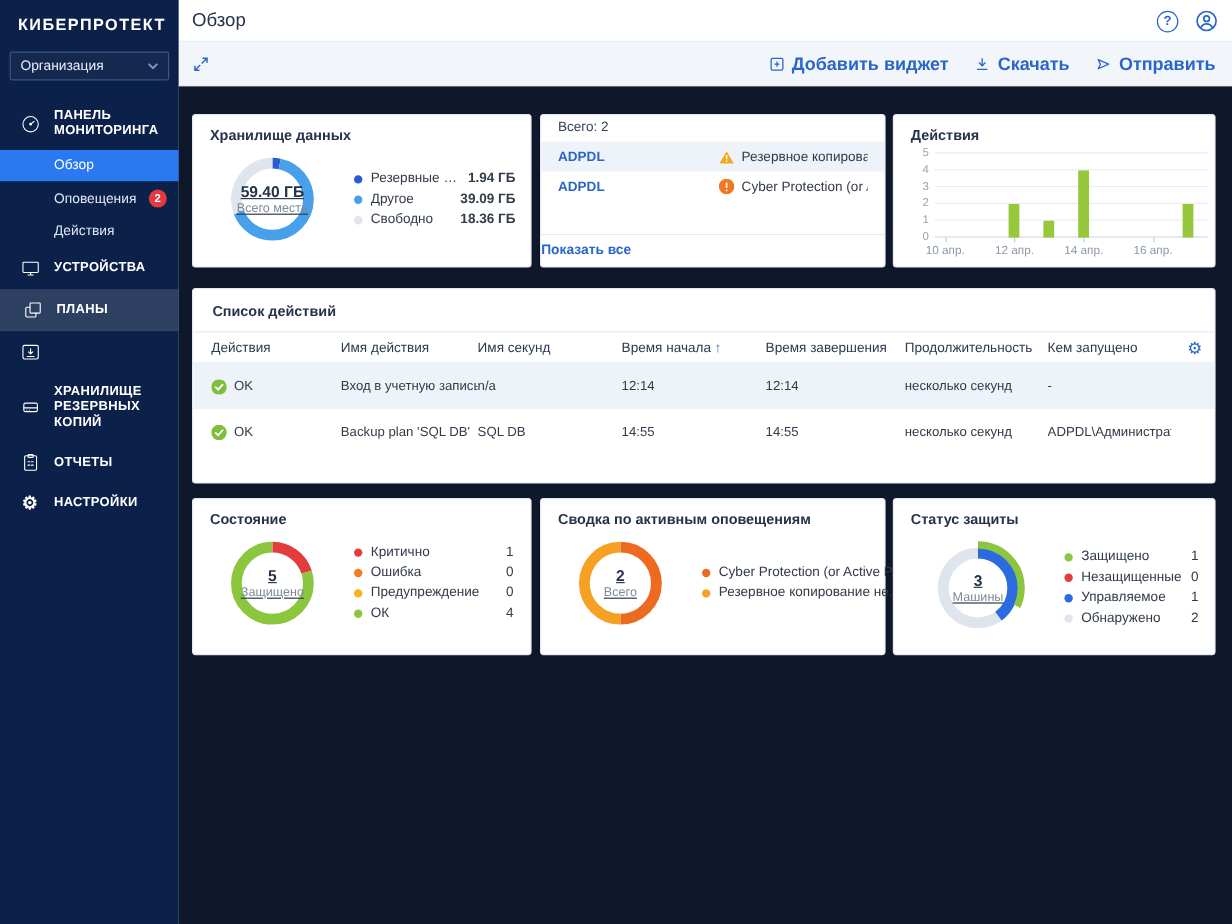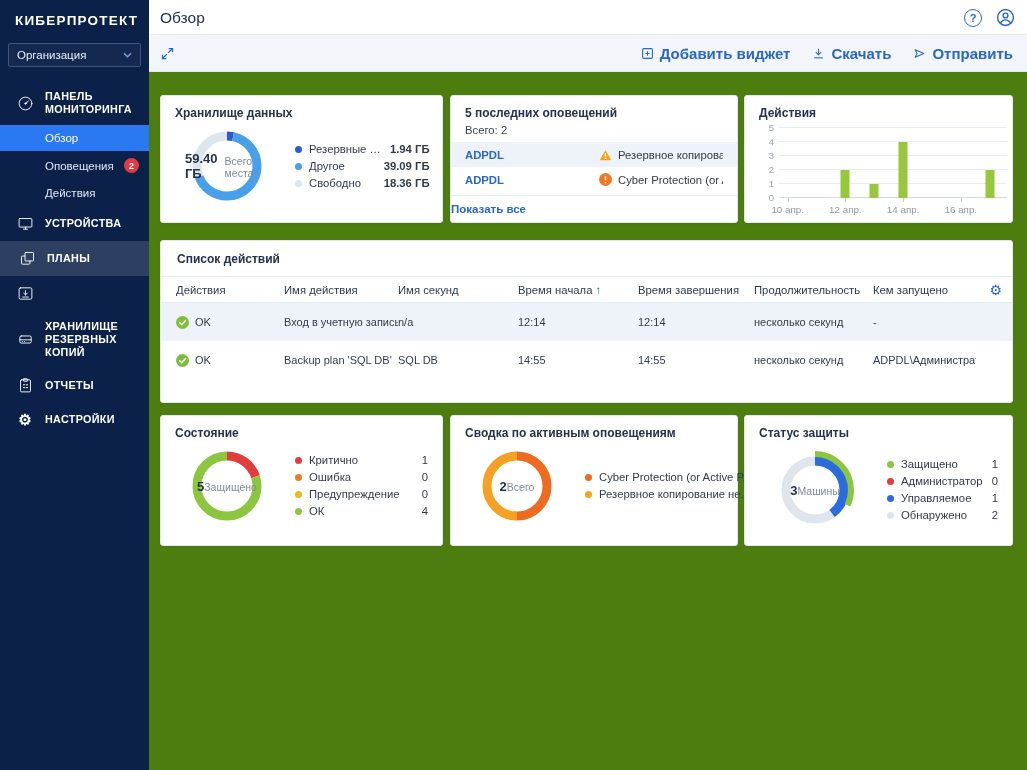--- a/index.html
+++ b/index.html
@@ -24,38 +24,38 @@
   .topbar { height: 35px; background: #fff; display: flex; align-items: center; padding: 0 12px 0 11px; box-shadow: inset 0 -1px 0 #e8edf4; flex: none; }
   .page-title { font-size: 15.5px; color: #24324b; }
   .top-icons { margin-left: auto; display: flex; gap: 14px; align-items: center; }
   .hicon { width: 18px; height: 18px; border: 1.6px solid #2a66c8; border-radius: 50%; color: #2a66c8; font-size: 11px; font-weight: 700; display: flex; align-items: center; justify-content: center; cursor: pointer; }
   .aicon { display: flex; cursor: pointer; }
 
   .toolbar { height: 37px; background: #f2f6fb; display: flex; align-items: center; padding: 0 14px 0 11px; border-bottom: 1px solid #e3e9f2; flex: none; }
   .tb-btn { display: flex; align-items: center; gap: 6px; color: #2a66c8; font-size: 15px; font-weight: 700; background: none; border: none; font-family: inherit; cursor: pointer; }
   .tb-right { margin-left: auto; display: flex; gap: 22px; }
 
-  .content { position: relative; flex: 1; background: #4d7c0f; }
+  .content { position: relative; flex: 1; background: #0f172a; }
 
   
   .panel { position: absolute; background: #fff; border: 1px solid #e4e9f1; border-radius: 3px; box-shadow: 0 1px 2px rgba(24,50,98,.05); }
   .p-storage    { left: 11px;  top: 23px;  width: 283px; height: 128px; }
   .p-alerts     { left: 301px; top: 23px;  width: 288px; height: 128px; display: flex; flex-direction: column; }
   .p-chart      { left: 595px; top: 23px;  width: 269px; height: 128px; }
   .p-table      { left: 11px;  top: 168px; width: 853px; height: 163px; }
   .p-state      { left: 11px;  top: 343px; width: 283px; height: 131px; }
   .p-summary    { left: 301px; top: 343px; width: 288px; height: 131px; }
   .p-protection { left: 595px; top: 343px; width: 269px; height: 131px; }
   .panel-title { padding: 10px 14px 0; font-size: 12px; font-weight: 700; color: #24324b; white-space: nowrap; }
 
   
   .w-body { display: flex; align-items: center; padding: 4px 14px 0 24px; }
   .donut { position: relative; flex: none; }
   .donut svg { position: absolute; left: 0; top: 0; }
-  .donut-center { position: absolute; inset: 0; display: flex; flex-direction: row; align-items: center; justify-content: center; }
+  .donut-center { position: absolute; inset: 0; display: flex; flex-direction: column; align-items: center; justify-content: center; text-decoration: underline; }
   .dc-val { font-size: 13px; font-weight: 700; color: #24324b; }
   .dc-sub { font-size: 10.5px; color: #7e8a9c; margin-top: 1px; }
   .legend { flex: 1; margin-left: 26px; }
   .lg-row { display: flex; align-items: center; font-size: 11.3px; line-height: 17px; color: #333b49; }
   .dot { width: 7px; height: 7px; border-radius: 50%; margin-right: 7px; flex: none; }
   .lg-label { flex: 1; white-space: nowrap; overflow: hidden; text-overflow: ellipsis; }
   .lg-val { margin-left: 8px; text-align: right; flex: none; }
   .lg-val.b { font-weight: 700; }
 
   
@@ -253,21 +253,20 @@
               <div class="lg-row">
                 <span class="dot" style="background: rgb(223, 229, 236);"></span>
                 <span class="lg-label">Свободно</span>
                 <span class="lg-val b">18.36 ГБ</span>
               </div>
             </div>
         </div>
       </section>
 
       <section class="panel p-alerts">
-        <div class="panel-title">5 последних оповещений</div>
         <div class="alerts-total">Всего: 2</div>
         <div id="alert-rows">
             <div class="alert-row odd">
               <span class="alert-dev">ADPDL</span>
               <span class="alert-msg">
                 <span style="display: flex;">
                   <svg width="13" height="12" viewBox="0 0 16 14">
                     <path d="M8 .8L15.3 13.4H.7Z" fill="#f5a81c"></path>
                     <rect x="7.25" y="4.8" width="1.5" height="4.4" fill="#fff"></rect>
                     <rect x="7.25" y="10.4" width="1.5" height="1.5" fill="#fff"></rect>
@@ -456,21 +455,21 @@
             </div>
           </div>
           <div class="legend" id="legend-protection">
               <div class="lg-row">
                 <span class="dot" style="background: rgb(140, 198, 63);"></span>
                 <span class="lg-label">Защищено</span>
                 <span class="lg-val">1</span>
               </div>
               <div class="lg-row">
                 <span class="dot" style="background: rgb(226, 61, 61);"></span>
-                <span class="lg-label">Администратор</span>
+                <span class="lg-label">Незащищенные</span>
                 <span class="lg-val">0</span>
               </div>
               <div class="lg-row">
                 <span class="dot" style="background: rgb(42, 107, 224);"></span>
                 <span class="lg-label">Управляемое</span>
                 <span class="lg-val">1</span>
               </div>
               <div class="lg-row">
                 <span class="dot" style="background: rgb(223, 229, 236);"></span>
                 <span class="lg-label">Обнаружено</span>

